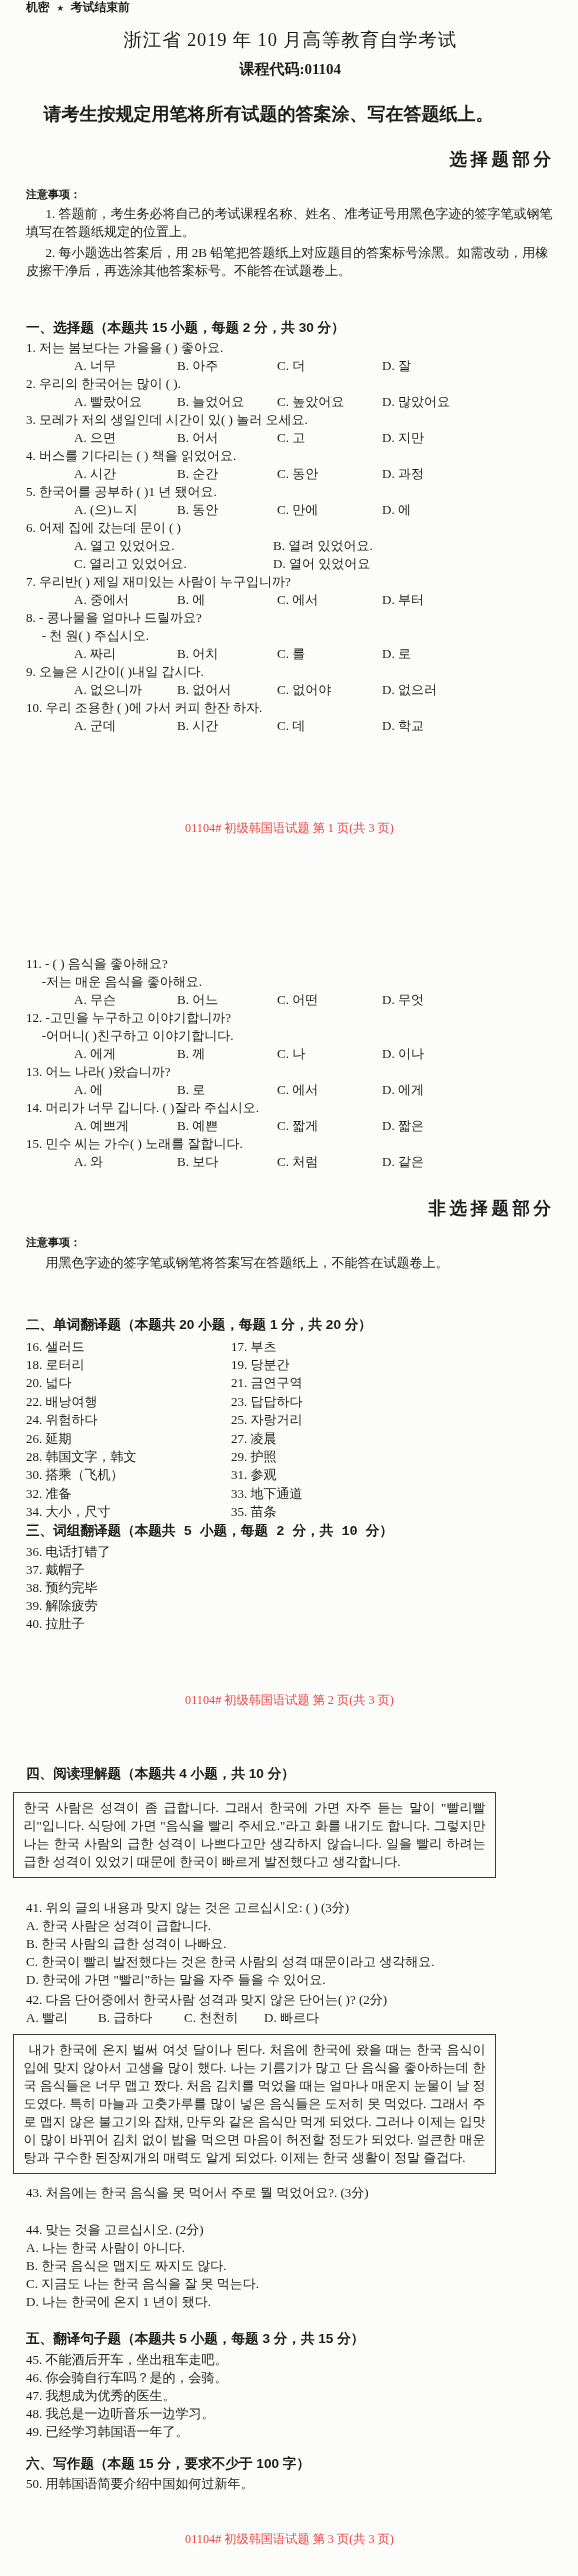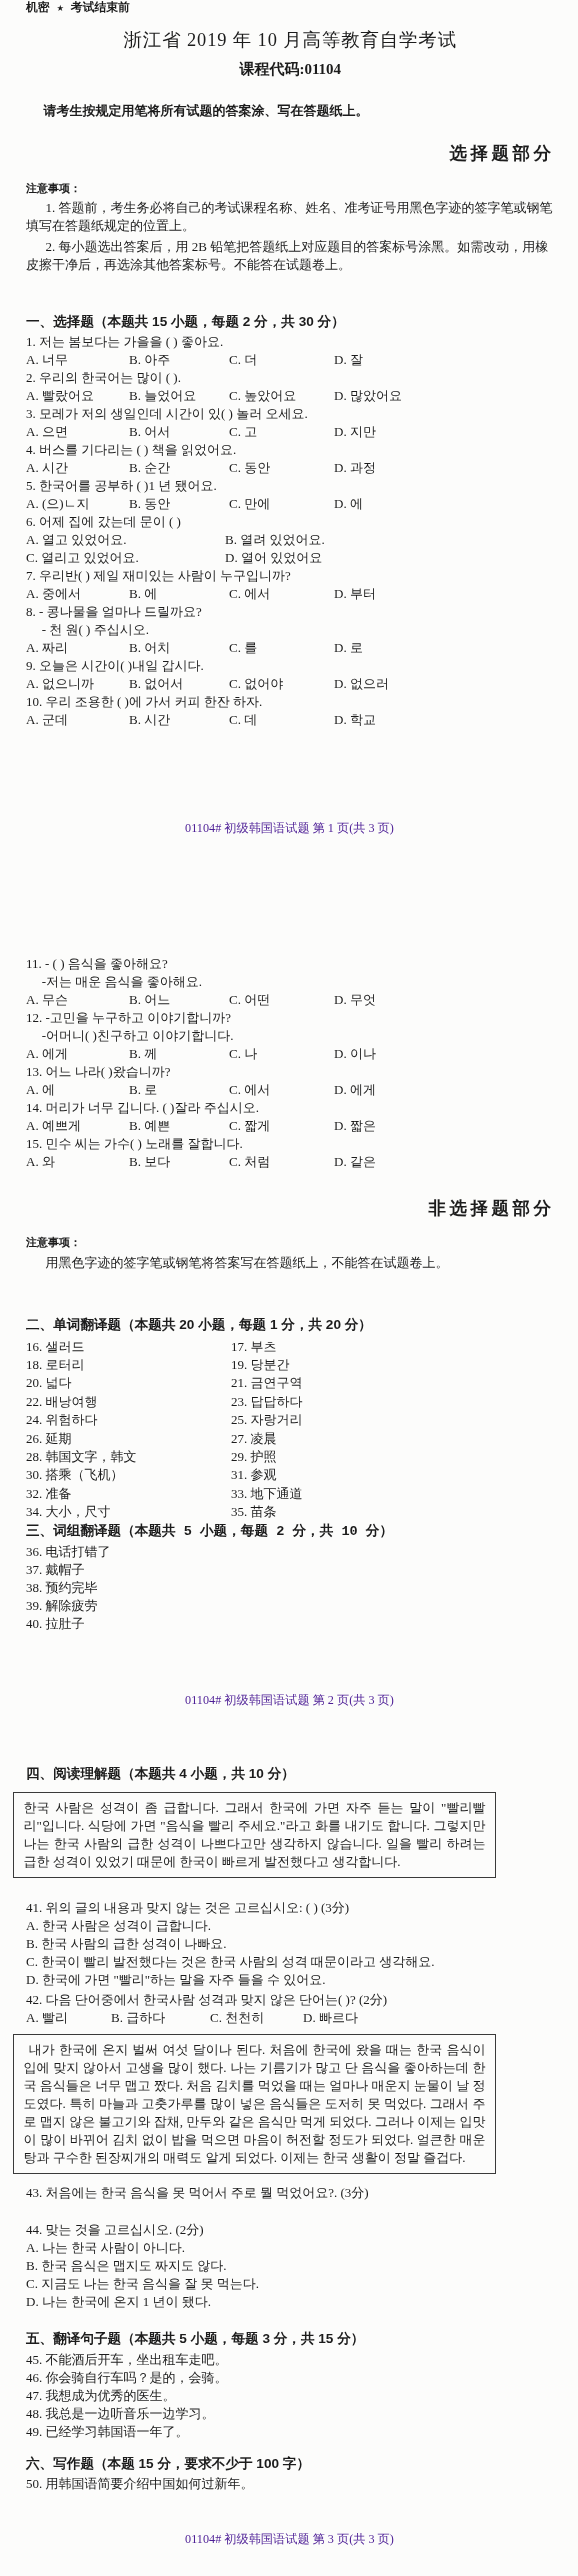--- a/index.html
+++ b/index.html
@@ -16,21 +16,21 @@
   .page-2{height:844px;}
   .page-3{height:849px;}
   .content{padding:0 24.5px 0 26px;}
 
   .classification{font-weight:bold;font-size:11.8px;
     font-family:Liberation Mono, monospace;}
   .exam-title{text-align:center;font-size:18.4px;margin-top:11.4px;letter-spacing:0.9px;}
   .paper-title{text-align:center;font-size:23.6px;font-weight:bold;margin-top:6.1px;letter-spacing:2.6px;
     font-family:"Liberation Sans","DejaVu Sans",sans-serif;}
   .course-code{text-align:center;font-size:15px;font-weight:bold;margin-top:7.9px;}
-  .instruction{margin-top:23px;padding-left:17.5px;font-weight:bold;font-size:13px;
+  .instruction{margin-top:23px;padding-left:17.5px;font-weight:bold;font-size:18px;
     font-family:"Liberation Sans","DejaVu Sans",sans-serif;}
   .section-title{text-align:right;font-size:17.5px;font-weight:bold;letter-spacing:3.5px;
     font-family:"Liberation Sans","DejaVu Sans",sans-serif;}
   .st-1{margin-top:21px;}
   .st-2{margin-top:24.5px;}
   .notes-title{margin-top:15.7px;font-weight:bold;font-size:11px;
     font-family:"Liberation Sans","DejaVu Sans",sans-serif;}
   .note-para{margin-top:2.6px;line-height:18.4px;text-indent:1.5em;}
   .note-plain{margin-top:3.5px;line-height:18.4px;text-indent:1.5em;}
 
@@ -38,21 +38,21 @@
     font-family:"Liberation Sans","DejaVu Sans",sans-serif;}
   .t1{margin-top:38px;margin-bottom:2.6px;}
   .t2{margin-top:44px;margin-bottom:3.5px;}
   .t3{margin-bottom:3.5px;font-family:Liberation Mono, monospace;}
   .t4{margin-bottom:1.7px;}
   .t5{margin-top:19px;margin-bottom:2.6px;}
   .t6{margin-top:14px;margin-bottom:2.6px;}
 
   .qline{line-height:18px;}
   .question .stem-cont{padding-left:15.7px;}
-  .options{display:grid;}
+  .options{display:grid;margin-left:48px;}
   .options.cols4{grid-template-columns:103px 100px 105px 1fr;}
   .options.cols2{grid-template-columns:199px 1fr;}
   .p2-pad{padding-top:72px;}
   .p3-pad{padding-top:38px;}
 
   .word-grid{display:grid;grid-template-columns:205px 1fr;margin-top:1.7px;}
   .word{line-height:18.4px;}
 
   .passage{
     box-sizing:border-box;
@@ -62,25 +62,25 @@
     line-height:18px;
     text-align:justify;
   }
   .passage.second{text-indent:5.2px;}
   .pg1-box{margin-top:8.7px;}
   .pg2-box{margin-top:7px;}
   .q-stem{line-height:18px;}
   .q41-stem{margin-top:21px;}
   .q42-stem{margin-top:1.7px;}
   .q43-stem{margin-top:10.5px;margin-bottom:19px;}
-  .inline-opts{display:grid;grid-template-columns:72px 86px 80px 1fr;line-height:18px;gap:13px;}
+  .inline-opts{display:grid;grid-template-columns:72px 86px 80px 1fr;line-height:18px;}
 
   .page-footer{
     position:absolute;left:0;right:0;text-align:center;
-    font-size:12.2px;color:#4c1d95;
+    font-size:12.2px;color:#ef4444;
   }
   .f1{top:820px;}
   .f2{top:809px;}
   .f3{top:804px;}
 </style>
 </head>
 <body>
 
 <div class="page page-1">
   <div class="content">

